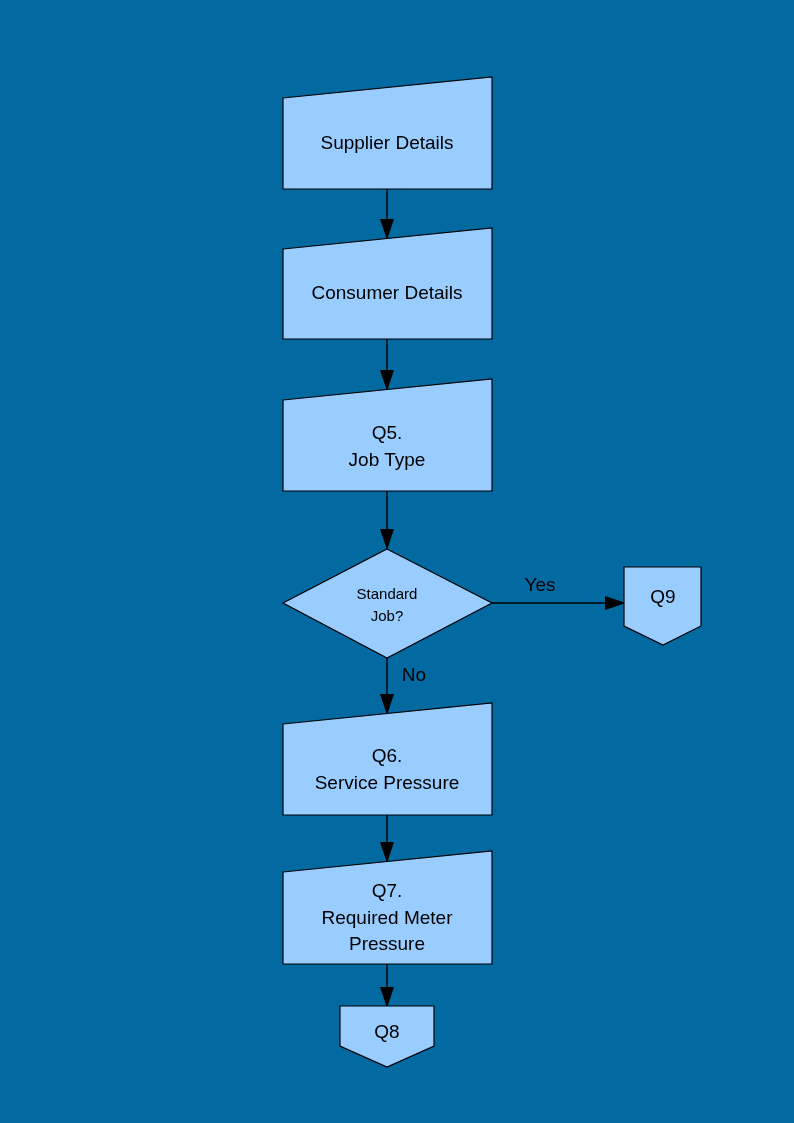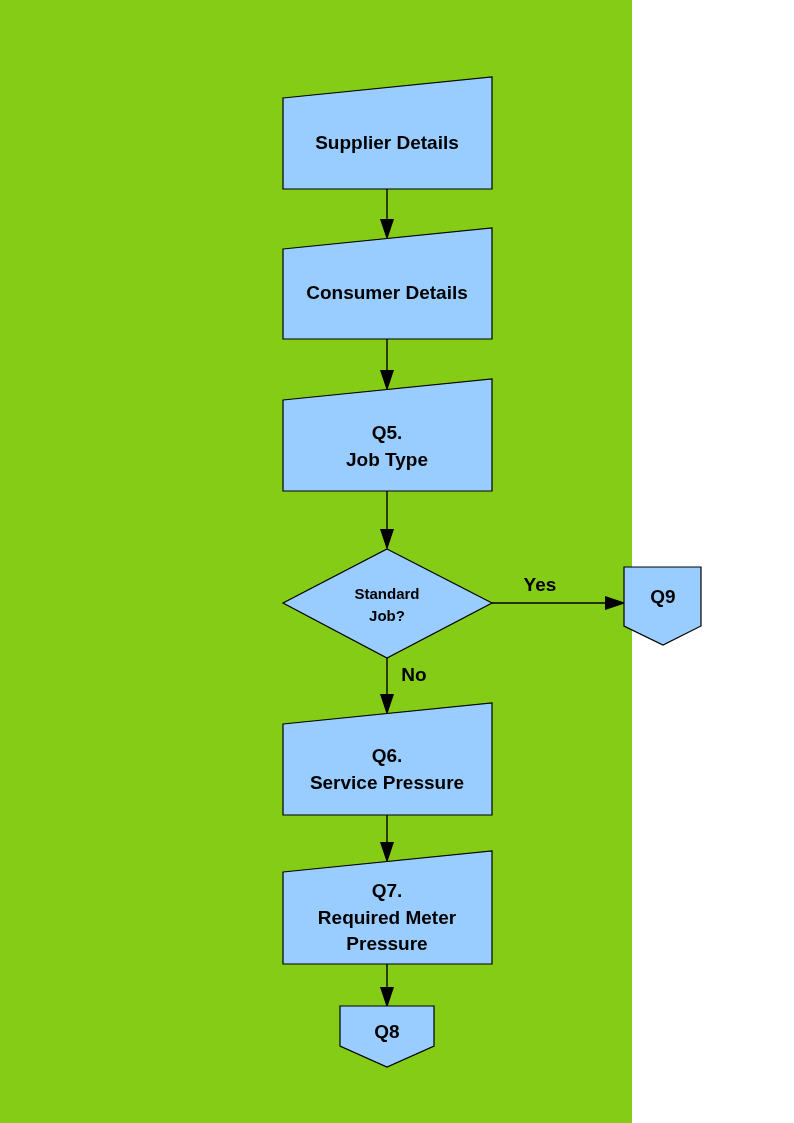--- a/index.html
+++ b/index.html
@@ -9,24 +9,23 @@
     background: #ffffff;
   }
   body {
     width: 794px;
     height: 1123px;
     font-family: "Liberation Sans", sans-serif;
     overflow: hidden;
   }
   #canvas {
     position: relative;
-    width: 632px;
+    width: 794px;
     height: 1123px;
-    background: #84cc16;
-    font-weight: bold;
+    background: #0369a1;
   }
   svg.flow {
     position: absolute;
     top: 0;
     left: 0;
     width: 794px;
     height: 1123px;
   }
   .node-shape {
     fill: #99CCFF;

